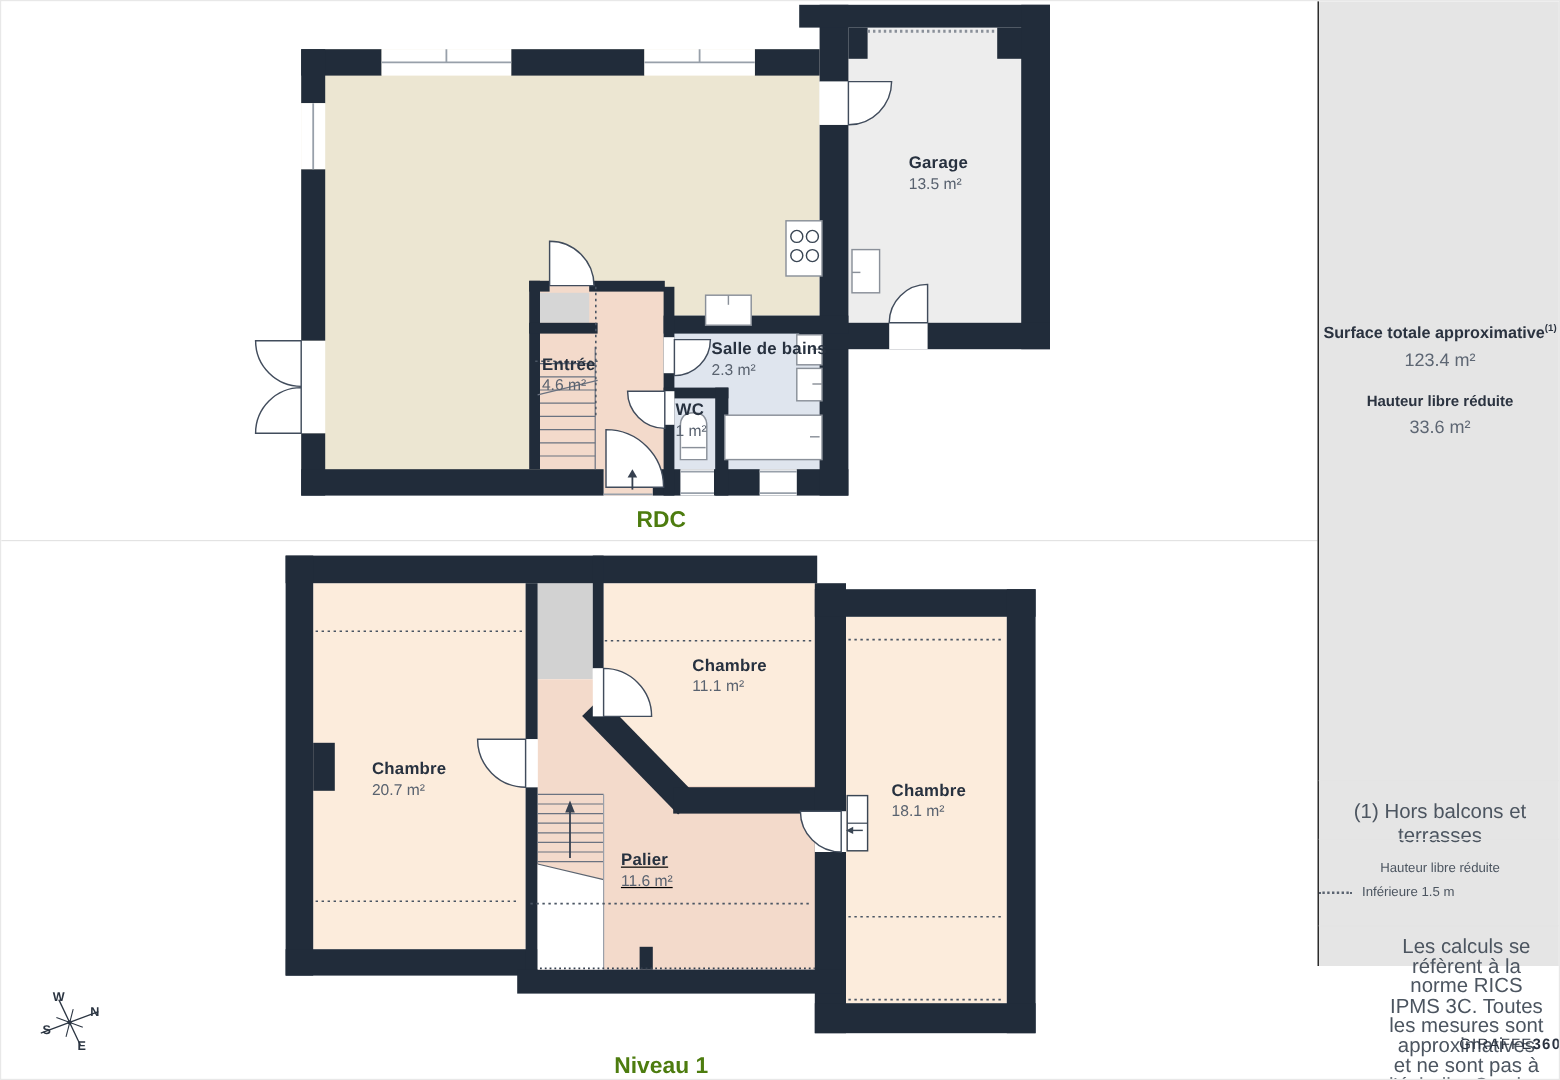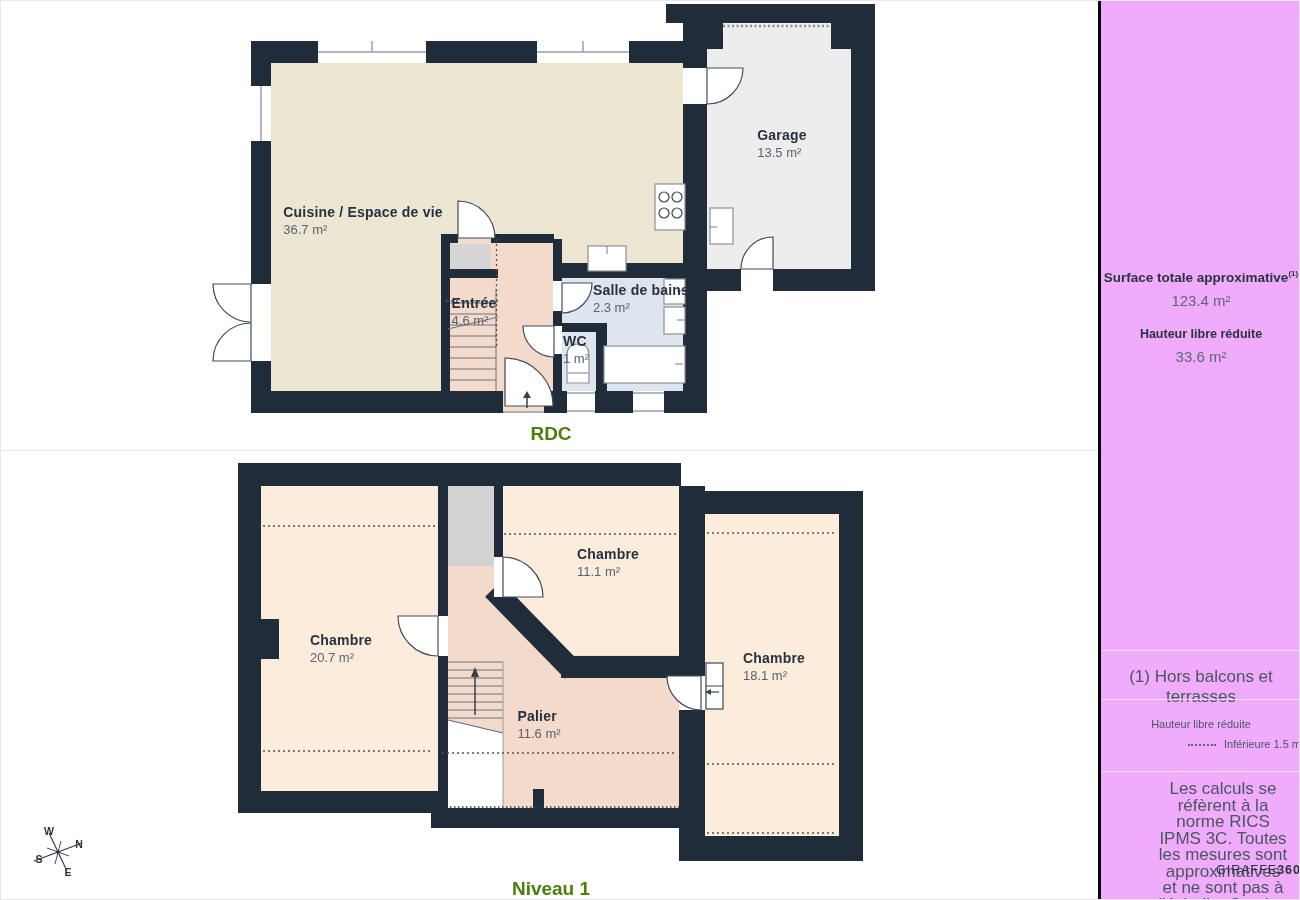--- a/index.html
+++ b/index.html
@@ -9,30 +9,30 @@
   svg{position:absolute;left:0;display:block;}
   .plan-rdc{top:0;}
   .plan-n1{top:450px;}
   .divider{position:absolute;left:0;top:449px;width:1097px;height:1px;background:#e3e3e3;}
   
   .lbl{position:absolute;transform:translate(-50%,-50%);text-align:left;white-space:nowrap;z-index:6;line-height:1.25;}
   .lbl .nm{font-size:14px;font-weight:bold;color:#27313f;letter-spacing:.2px;}
   .lbl .ar{font-size:13px;color:#59626f;}
   .floor-lbl{position:absolute;transform:translate(-50%,-50%);font-size:19px;font-weight:bold;color:#4d7c0f;z-index:6;}
   
-  .sidebar{position:absolute;left:1097px;top:0;width:203px;height:900px;background:#f0abfc;border-left:3px solid #000000;box-sizing:border-box;}
+  .sidebar{position:absolute;left:1097px;top:0;width:203px;height:804px;background:#e5e5e5;border-left:1px solid #000000;box-sizing:border-box;}
   .sb-line{position:absolute;left:0;right:0;height:1px;background:#e4e4e4;}
   .sb-main{position:absolute;top:268px;left:0;right:0;text-align:center;}
   .sb-title{font-size:13.5px;font-weight:bold;color:#2b3340;}
   .sb-sup{font-size:8px;vertical-align:super;font-weight:bold;color:#2b3340;}
   .sb-val{font-size:15px;color:#5d6673;margin-top:7px;}
   .sb-sub{font-size:12.5px;font-weight:bold;color:#2b3340;margin-top:18px;}
   .sb-note{position:absolute;top:666px;left:0;right:0;text-align:center;font-size:17px;color:#4c5560;}
   .sb-leg1{position:absolute;top:717px;left:0;right:0;text-align:center;font-size:11px;color:#4c5560;}
-  .sb-leg2{position:absolute;top:737px;left:0;right:0;text-align:right;font-size:11px;color:#4c5560;}
+  .sb-leg2{position:absolute;top:737px;left:0;right:0;text-align:left;font-size:11px;color:#4c5560;}
   .dash-sample{display:inline-block;width:28px;height:1px;border-top:2px dotted #5a6370;vertical-align:middle;margin-right:8px;}
   .sb-disc{position:absolute;top:780px;left:13px;right:13px;text-align:center;font-size:17px;line-height:16.5px;color:#4c5560;margin-left:44px;}
   .sb-brand{position:absolute;top:862px;left:0;right:0;text-align:right;font-size:12.5px;color:#2b3340;letter-spacing:1px;}
   .sb-brand b{font-weight:bold;}
   
   .cmp{position:absolute;transform:translate(-50%,-50%);font-size:10.5px;font-weight:bold;color:#2b3542;z-index:6;}
 </style>
 </head>
 <body>
 
@@ -206,24 +206,20 @@
       <line x1="262" y1="300" x2="430" y2="300"></line>
       <line x1="503" y1="83" x2="676" y2="83"></line>
       <line x1="706" y1="82" x2="836" y2="82"></line>
       <line x1="706" y1="313" x2="836" y2="313"></line>
       <line x1="706" y1="382" x2="836" y2="382"></line>
       <line x1="441" y1="302" x2="676" y2="302"></line>
       <line x1="449" y1="356" x2="678" y2="356" stroke="#36404f" stroke-width="1.5" stroke-dasharray="1.5 2.5"></line>
     </g>
   </svg>
 
-  <div class="lbl" style="left:362px;top:220px;">
-    <div class="nm">Cuisine / Espace de vie</div>
-    <div class="ar">36.7 m²</div>
-  </div>
   <div class="lbl" style="left:781px;top:143px;">
     <div class="nm">Garage</div>
     <div class="ar">13.5 m²</div>
   </div>
   <div class="lbl" style="left:473px;top:311px;">
     <div class="nm">Entrée</div>
     <div class="ar">4.6 m²</div>
   </div>
   <div class="lbl" style="left:640px;top:298px;">
     <div class="nm">Salle de bains</div>
@@ -240,21 +236,21 @@
     <div class="ar">20.7 m²</div>
   </div>
   <div class="lbl" style="left:607px;top:562px;">
     <div class="nm">Chambre</div>
     <div class="ar">11.1 m²</div>
   </div>
   <div class="lbl" style="left:773px;top:666px;">
     <div class="nm">Chambre</div>
     <div class="ar">18.1 m²</div>
   </div>
-  <div class="lbl" style="left:538px;top:724px;">
+  <div class="lbl" style="left:538px;top:724px;text-decoration:underline;">
     <div class="nm">Palier</div>
     <div class="ar">11.6 m²</div>
   </div>
   <div class="floor-lbl" style="left:550px;top:888px;">Niveau 1</div>
 
   <svg style="left:10px;top:815px;" width="90" height="75" viewBox="0 0 90 75">
     <line x1="71" y1="27" x2="23" y2="45" stroke="#2b3542" stroke-width="1.1"></line>
     <line x1="38" y1="17" x2="56" y2="55" stroke="#2b3542" stroke-width="1.1"></line>
     <line x1="58" y1="40" x2="36" y2="32" stroke="#2b3542" stroke-width="0.9"></line>
     <line x1="44" y1="48" x2="50" y2="25" stroke="#2b3542" stroke-width="0.9"></line>

